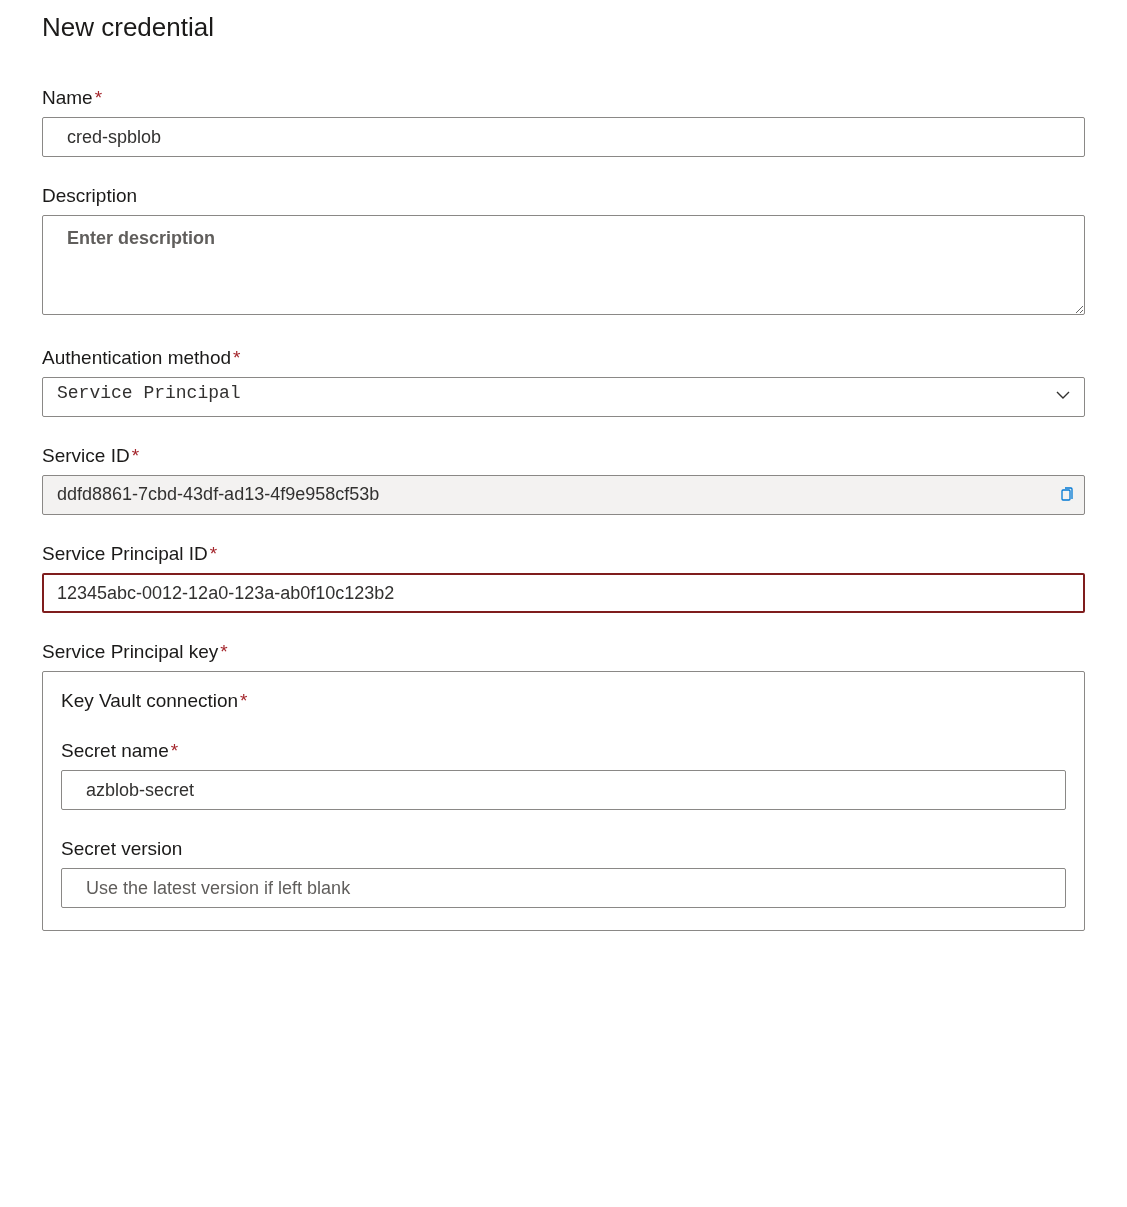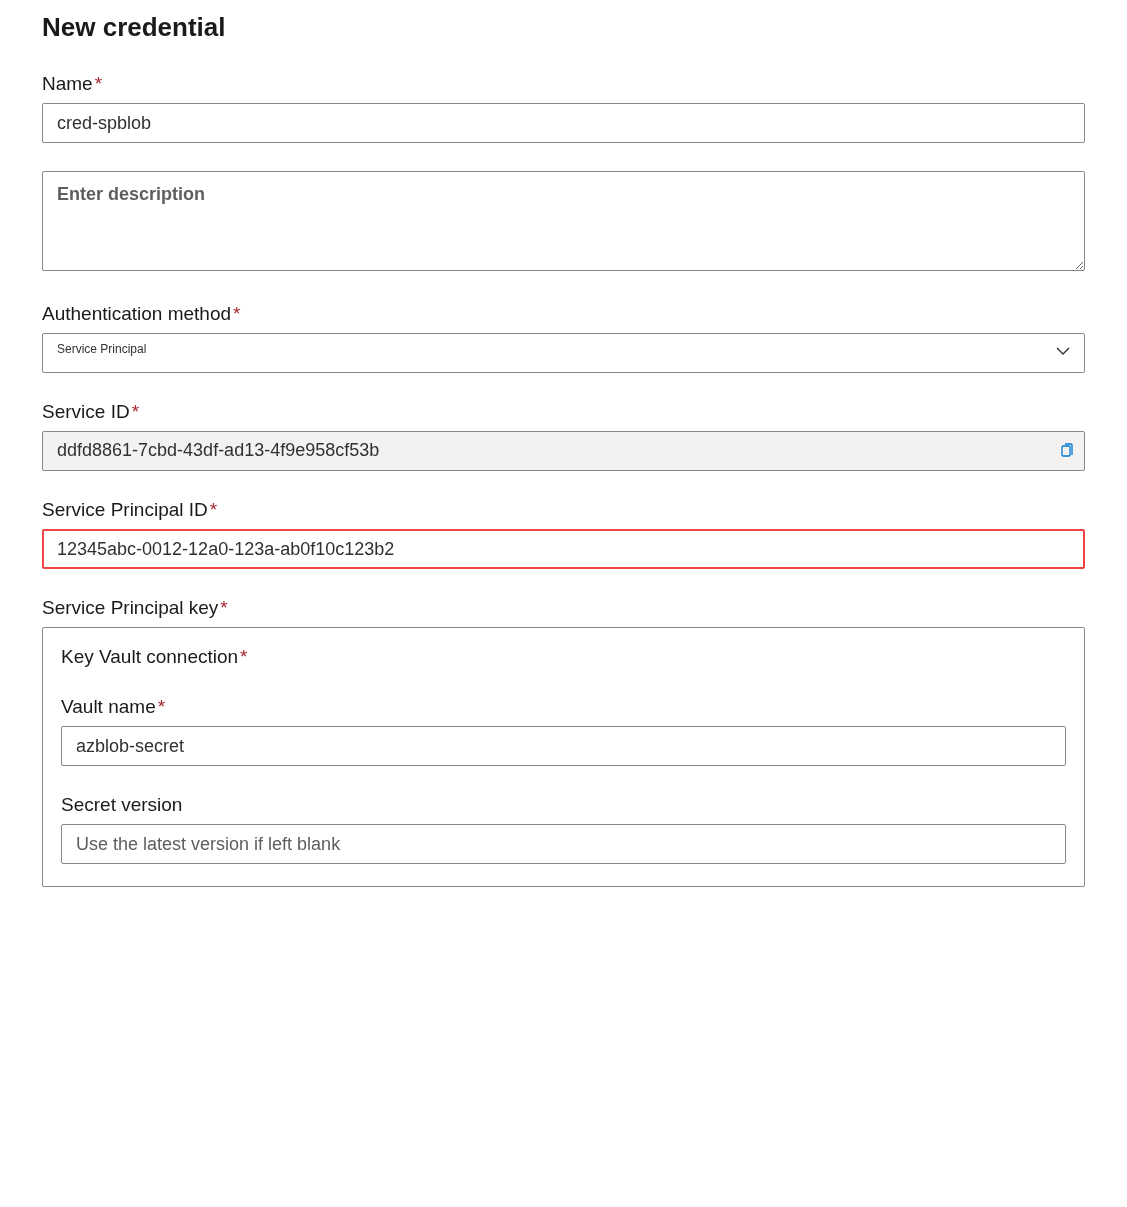--- a/index.html
+++ b/index.html
@@ -4,80 +4,81 @@
   <style>
     * { box-sizing: border-box; margin: 0; padding: 0; }
     body {
       font-family: "Segoe UI", -apple-system, sans-serif;
       background: #ffffff;
       color: #323130;
       padding: 12px 42px 42px 42px;
     }
     .page-title {
       font-size: 26px;
-      font-weight: 700;
+      font-weight: 400;
       color: #1b1a19;
-      margin-bottom: 30px;
+      margin-bottom: 44px;
     }
     .form-group {
       margin-bottom: 28px;
     }
     .form-label {
       display: block;
       font-size: 19px;
       font-weight: 400;
       color: #1b1a19;
       margin-bottom: 8px;
     }
     .req-star {
       color: #a4262c;
       margin-left: 2px;
     }
     .text-input {
       width: 100%;
-      padding: 8px 14px;
+      padding: 8px 24px;
       font-size: 18px;
       font-family: inherit;
       color: #323130;
       background: #ffffff;
       border: 1px solid #8a8886;
       border-radius: 2px;
       outline: none;
       height: 40px;
     }
     .text-input.focused {
-      border: 2px solid #ef4444;
+      border: 2px solid #7f1d1d;
       padding: 14px 13px;
     }
     .text-input::placeholder {
       color: #605e5c;
     }
     textarea.text-input {
       height: 100px;
       resize: both;
       padding-top: 10px;
       line-height: 1.4;
       font-weight: bold;
     }
     .select-wrap {
       position: relative;
       width: 100%;
     }
     .select-display {
       width: 100%;
       padding: 0 40px 8px 14px;
-      font-size: 12px;
+      font-size: 18px;
       color: #323130;
       background: #ffffff;
       border: 1px solid #8a8886;
       border-radius: 2px;
       height: 40px;
       display: flex;
       align-items: center;
       cursor: pointer;
+      font-family: Liberation Mono, monospace;
     }
     .select-chevron {
       position: absolute;
       right: 14px;
       top: 50%;
       transform: translateY(-50%);
       pointer-events: none;
     }
     .readonly-wrap {
       position: relative;
@@ -123,20 +124,23 @@
 <h1 class="page-title">New credential</h1>
 
 <div class="form-group">
   <label class="form-label">
     <span>Name</span><span class="req-star">*</span>
   </label>
   <input type="text" class="text-input" value="cred-spblob" style="">
 </div>
 
 <div class="form-group">
+  <label class="form-label">
+    <span>Description</span>
+  </label>
   <textarea class="text-input" placeholder="Enter description" style=""></textarea>
 </div>
 
 <div class="form-group">
   <label class="form-label">
     <span>Authentication method</span><span class="req-star">*</span>
   </label>
   <div class="select-wrap">
     <div class="select-display">
       <span>Service Principal</span>
@@ -180,21 +184,21 @@
   <div class="nested-panel">
 
     <div class="form-group">
       <label class="form-label">
         <span>Key Vault connection</span><span class="req-star">*</span>
       </label>
     </div>
 
     <div class="form-group">
       <label class="form-label">
-        <span>Vault name</span><span class="req-star">*</span>
+        <span>Secret name</span><span class="req-star">*</span>
       </label>
       <input type="text" class="text-input" value="azblob-secret" style="">
     </div>
 
     <div class="form-group">
       <label class="form-label">
         <span>Secret version</span>
       </label>
       <input type="text" class="text-input" placeholder="Use the latest version if left blank" style="">
     </div>

